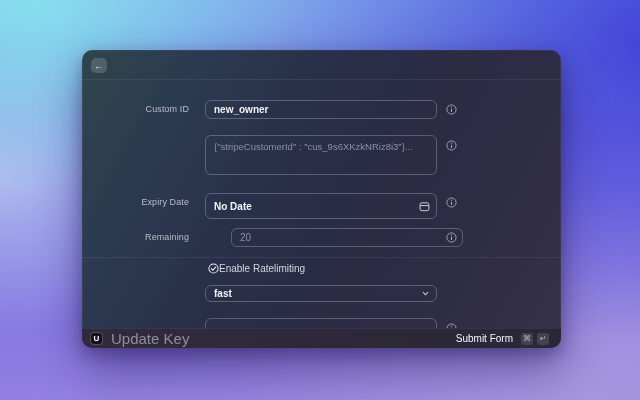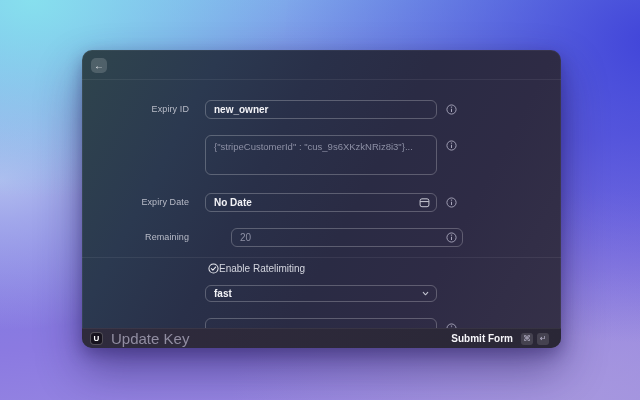--- a/index.html
+++ b/index.html
@@ -49,55 +49,55 @@
   .mfooter { position:absolute; left:0; right:0; bottom:0; height:20px;
     background:linear-gradient(90deg,#2f2b3d,#2a2736);
     border-top:1px solid rgba(255,255,255,0.06);
     display:flex; align-items:center; padding:0 12px 0 8px; z-index:5; }
   .logo { width:13px; height:13px; border-radius:4px; background:#17131e;
     box-shadow:inset 0 0 0 1px rgba(255,255,255,0.25);
     color:#fff; font-size:8px; font-weight:700; line-height:13px; text-align:center; }
   .app-name { margin-left:8px; font-size:15px; color:#918da1; }
   .spacer { flex:1; }
   .submit { display:flex; align-items:center; gap:4px; cursor:pointer; }
-  .submit-label { font-size:10px; font-weight:700; color:#f6f5f9; margin-right:4px; }
+  .submit-label { font-size:10px; font-weight:400; color:#f6f5f9; margin-right:4px; }
   .keycap { height:12px; min-width:12px; padding:0 2px; border-radius:3px;
     background:rgba(255,255,255,0.13); color:#b6b2c8; font-size:8px;
     line-height:12px; text-align:center; }
 </style>
 </head>
 <body>
 
 <div class="modal">
 
   <div class="mheader">
     <div class="back-btn"><span>←</span></div>
   </div>
 
-  <div class="flabel" style="top:50px; line-height:19px;">Expiry ID</div>
+  <div class="flabel" style="top:50px; line-height:19px;">Custom ID</div>
   <input class="fctl" style="top: 50px; height: 19px;" value="new_owner">
   <div class="info" style="top:54px;">
     <svg width="11" height="11" viewBox="0 0 12 12">
         <circle cx="6" cy="6" r="5" fill="none" stroke="currentColor" stroke-width="1"></circle>
         <circle cx="6" cy="3.4" r="0.8" fill="currentColor"></circle>
         <line x1="6" y1="5.3" x2="6" y2="8.6" stroke="currentColor" stroke-width="1.1"></line>
       </svg>
   </div>
 
   <textarea class="fctl" style="top: 85px; height: 40px;" placeholder="{&quot;stripeCustomerId&quot; : &quot;cus_9s6XKzkNRiz8i3&quot;}..."></textarea>
   <div class="info" style="top:90px;">
     <svg width="11" height="11" viewBox="0 0 12 12">
         <circle cx="6" cy="6" r="5" fill="none" stroke="currentColor" stroke-width="1"></circle>
         <circle cx="6" cy="3.4" r="0.8" fill="currentColor"></circle>
         <line x1="6" y1="5.3" x2="6" y2="8.6" stroke="currentColor" stroke-width="1.1"></line>
       </svg>
   </div>
 
   <div class="flabel" style="top:143px; line-height:19px;">Expiry Date</div>
-  <div class="fctl field-btn" style="top:143px; height:19px;">
+  <div class="fctl field-btn" style="top:143px; height:26px;">
     <span>No Date</span>
     <span class="cal" style="color:#d8d9e2;">
       <svg width="11" height="11" viewBox="0 0 12 12">
           <rect x="1.2" y="2" width="9.6" height="8.6" rx="2" fill="none" stroke="currentColor" stroke-width="1"></rect>
           <line x1="1.4" y1="5" x2="10.6" y2="5" stroke="currentColor" stroke-width="1"></line>
         </svg>
     </span>
   </div>
   <div class="info" style="top:147px;">
     <svg width="11" height="11" viewBox="0 0 12 12">

